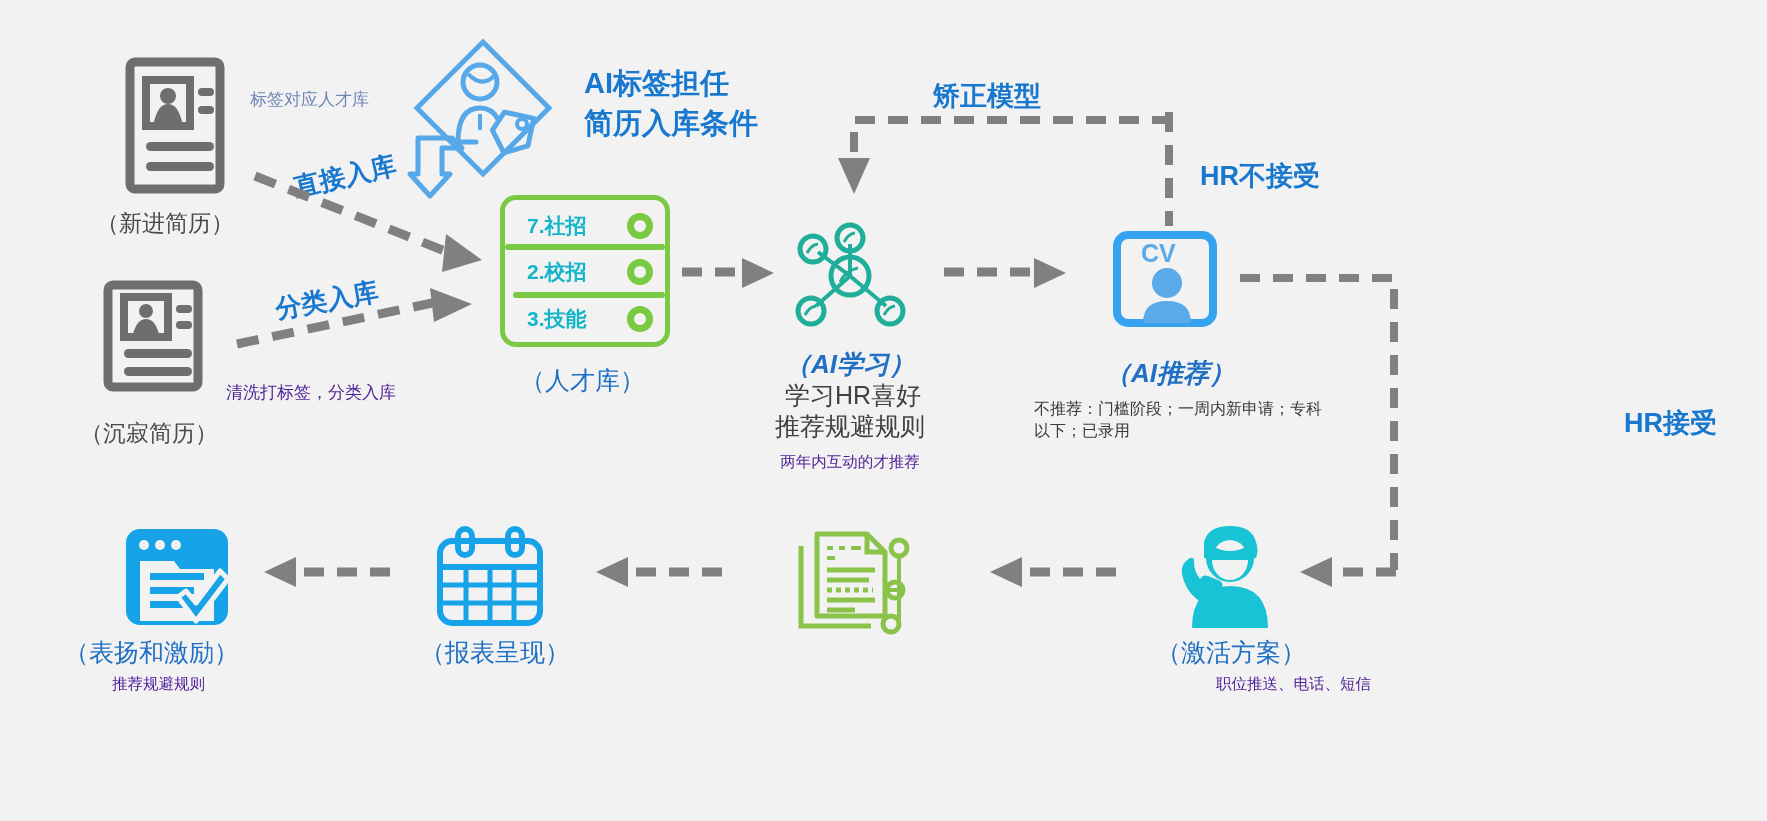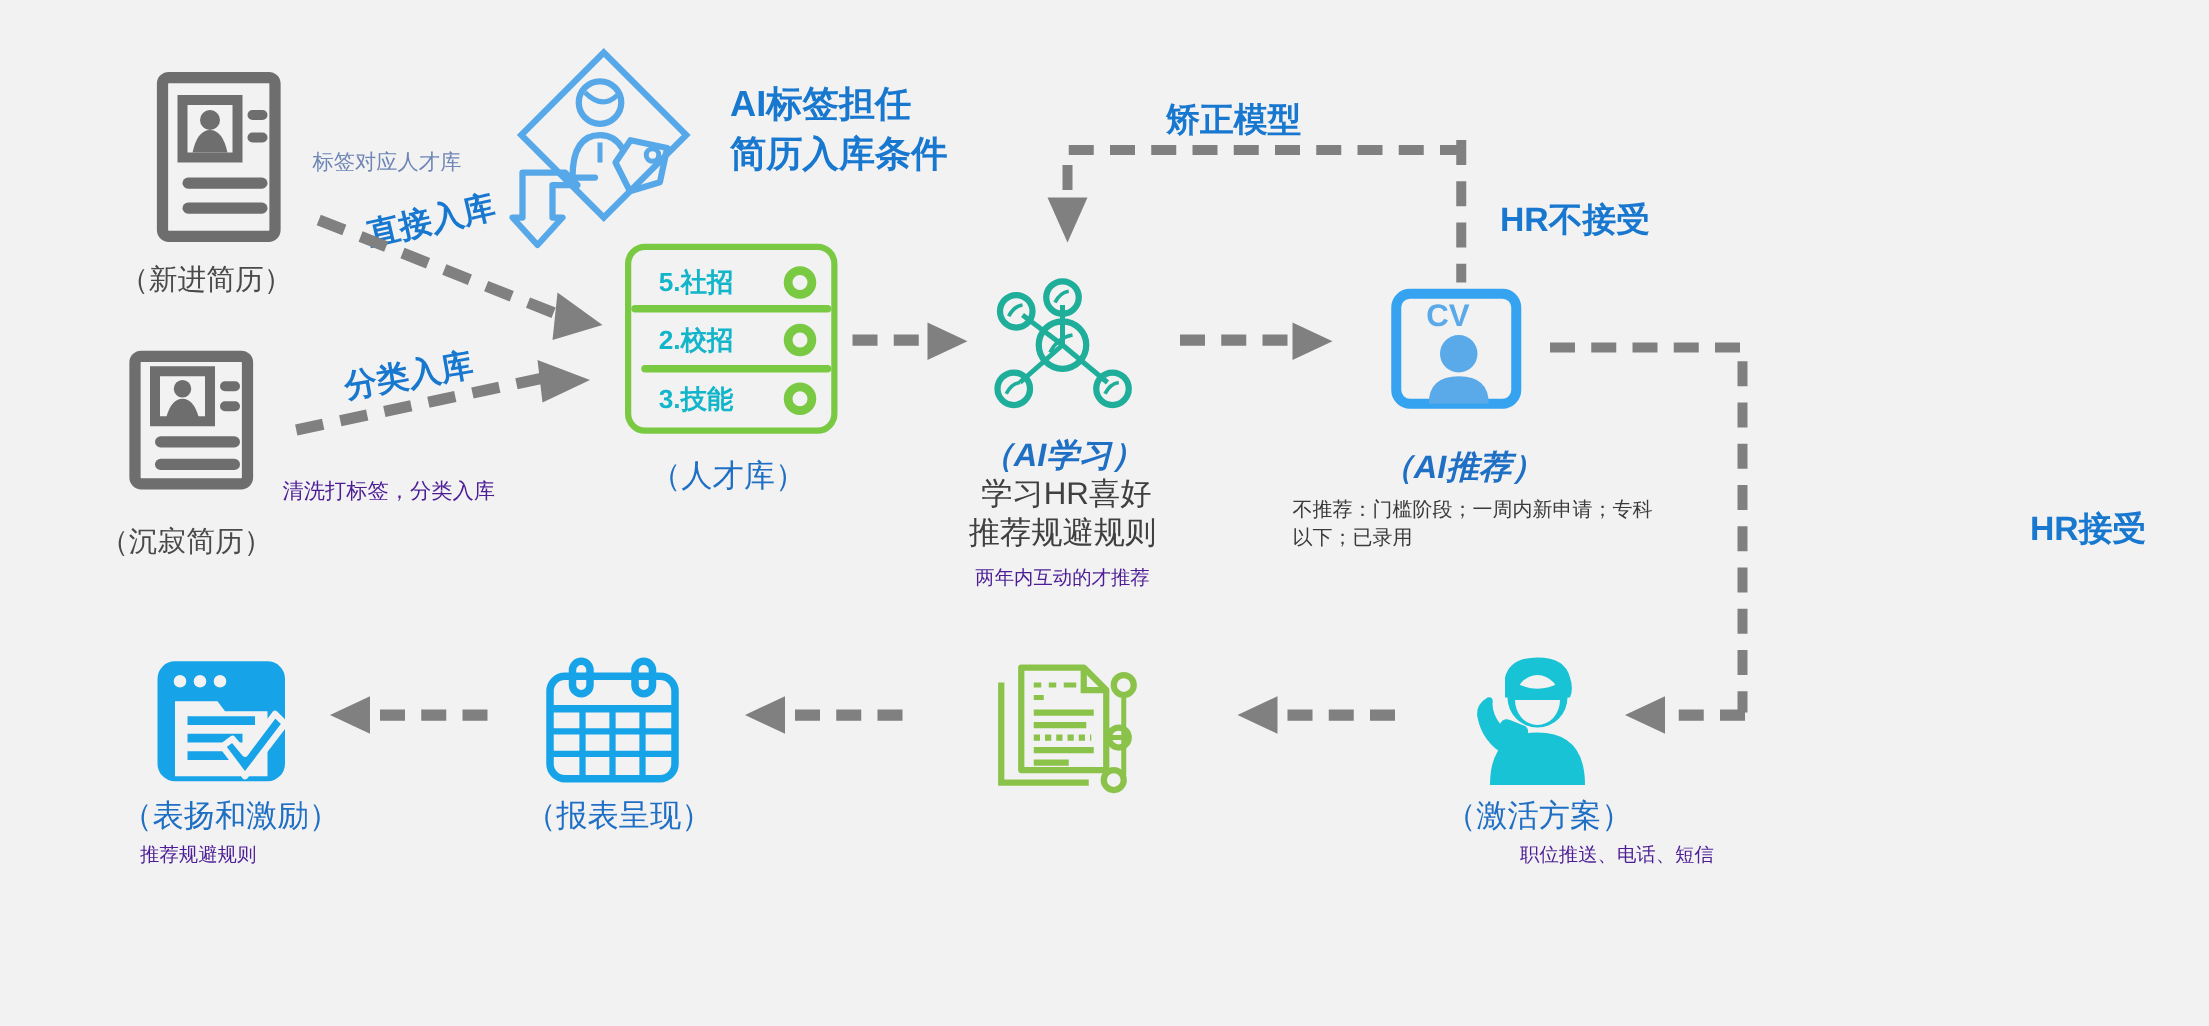--- a/index.html
+++ b/index.html
@@ -40,21 +40,21 @@
       <rect x="20" y="22" width="44" height="46" fill="none" stroke="#6e6e6e" stroke-width="8"></rect>
       <circle cx="42" cy="38" r="8" fill="#6e6e6e"></circle>
       <path d="M28 64 q4 -18 14 -18 q10 0 14 18 z" fill="#6e6e6e"></path>
       <rect x="72" y="30" width="16" height="8" rx="4" fill="#6e6e6e"></rect>
       <rect x="72" y="48" width="16" height="8" rx="4" fill="#6e6e6e"></rect>
       <rect x="20" y="84" width="68" height="9" rx="4.5" fill="#6e6e6e"></rect>
       <rect x="20" y="104" width="68" height="9" rx="4.5" fill="#6e6e6e"></rect>
     </svg>
   </div>
   <div class="gray-cap" style="left:96px;top:208px;">（新进简历）</div>
-  <div class="tagline" style="left:250px;top:118px;">标签对应人才库</div>
+  <div class="tagline" style="left:250px;top:88px;">标签对应人才库</div>
 
   <div class="abs" style="left:104px;top:281px;">
     <svg width="98" height="110" viewBox="0 0 98 110">
       <rect x="4" y="4" width="90" height="102" rx="5" fill="none" stroke="#6e6e6e" stroke-width="9"></rect>
       <rect x="20" y="16" width="44" height="40" fill="none" stroke="#6e6e6e" stroke-width="8"></rect>
       <circle cx="42" cy="30" r="7" fill="#6e6e6e"></circle>
       <path d="M29 53 q4 -15 13 -15 q9 0 13 15 z" fill="#6e6e6e"></path>
       <rect x="72" y="24" width="16" height="8" rx="4" fill="#6e6e6e"></rect>
       <rect x="72" y="40" width="16" height="8" rx="4" fill="#6e6e6e"></rect>
       <rect x="20" y="68" width="68" height="9" rx="4.5" fill="#6e6e6e"></rect>
@@ -93,21 +93,21 @@
     <path d="M196 66 L232 92 L192 104 Z" fill="#808080"></path>
   </svg>
 
   <svg class="abs" style="left:232px;top:286px;" width="260" height="72">
     <line x1="5" y1="58" x2="205" y2="16" stroke="#808080" stroke-width="9" stroke-dasharray="22,14"></line>
     <path d="M198 2 L240 18 L202 36 Z" fill="#808080"></path>
   </svg>
 
   <div class="pool-box" style="left:500px;top:195px;width:170px;height:152px;">
     <div class="pool-row" style="left:22px;top:12px;width:126px;justify-content:space-between;">
-      <span class="pool-text">5.社招</span>
+      <span class="pool-text">7.社招</span>
       <span class="pool-dot"></span>
     </div>
     <div class="pool-div" style="left:0px;top:44px;width:160px;"></div>
     <div class="pool-row" style="left:22px;top:58px;width:126px;justify-content:space-between;">
       <span class="pool-text">2.校招</span>
       <span class="pool-dot"></span>
     </div>
     <div class="pool-div" style="left:8px;top:92px;width:152px;"></div>
     <div class="pool-row" style="left:22px;top:105px;width:126px;justify-content:space-between;">
       <span class="pool-text">3.技能</span>
@@ -254,16 +254,16 @@
       <circle cx="20" cy="18" r="5" fill="#f2f2f2"></circle>
       <circle cx="36" cy="18" r="5" fill="#f2f2f2"></circle>
       <circle cx="52" cy="18" r="5" fill="#f2f2f2"></circle>
       <path d="M16 34 h34 l6 8 h34 v52 H16 z" fill="#f2f2f2"></path>
       <rect x="26" y="46" width="54" height="7" fill="#17a3e8"></rect>
       <rect x="26" y="60" width="44" height="7" fill="#17a3e8"></rect>
       <rect x="26" y="74" width="44" height="7" fill="#17a3e8"></rect>
       <path d="M54 70 L72 94 L104 52 L96 44 L72 76 L62 64 Z" fill="#17a3e8" stroke="#f2f2f2" stroke-width="5" stroke-linejoin="round"></path>
     </svg>
   </div>
-  <div class="blue-cap" style="left:97px;top:636px;">（表扬和激励）</div>
+  <div class="blue-cap" style="left:64px;top:636px;">（表扬和激励）</div>
   <div class="small-gray" style="left:112px;top:674px;">推荐规避规则</div>
 
 </div>
 
 </body></html>

